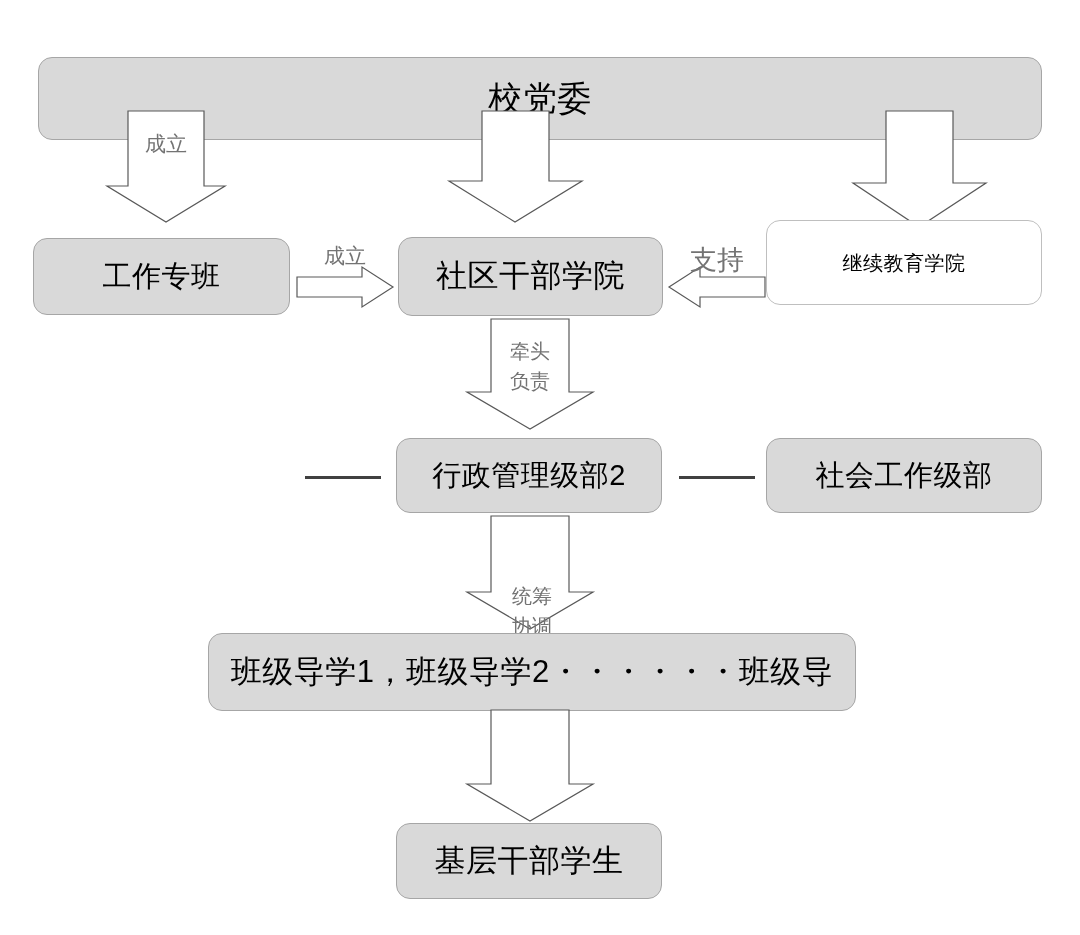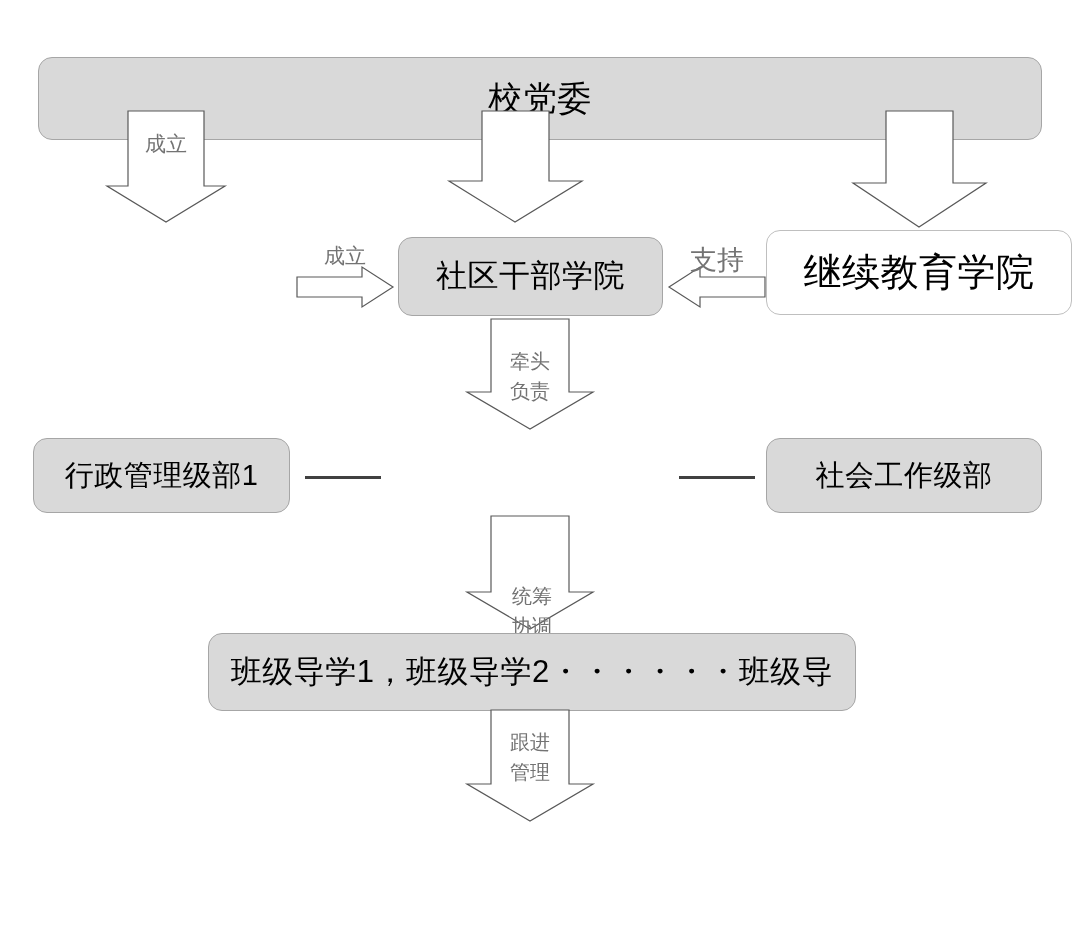--- a/index.html
+++ b/index.html
@@ -85,20 +85,23 @@
       <path class="arrow-path" d="M 34 1 L 101 1 L 101 71 L 134 71 L 67 112 L 1 71 L 34 71 Z"></path>
     </svg>
   </div>
 
   <div class="blockarrow" style="left:852px; top:110px; width:135px; height:118px;">
     <svg width="135" height="118" viewBox="0 0 135 118">
       <path class="arrow-path" d="M 34 1 L 101 1 L 101 73 L 134 73 L 67 117 L 1 73 L 34 73 Z"></path>
     </svg>
   </div>
 
+  <div class="node" style="left:33px; top:238px; width:257px; height:77px; font-size:29px;">
+    <span>工作专班</span>
+  </div>
 
   <div class="blockarrow" style="left:296px; top:266px; width:98px; height:42px;">
     <svg width="98" height="42" viewBox="0 0 98 42">
       <path class="arrow-path" d="M 1 11 L 66 11 L 66 1 L 97 21 L 66 41 L 66 31 L 1 31 Z"></path>
     </svg>
   </div>
   <div class="arrow-label" style="left:296px; top:240px; width:98px; font-size:21px;">
     <span>成立</span>
   </div>
 
@@ -108,40 +111,40 @@
 
   <div class="blockarrow" style="left:668px; top:266px; width:98px; height:42px;">
     <svg width="98" height="42" viewBox="0 0 98 42">
       <path class="arrow-path" d="M 97 11 L 32 11 L 32 1 L 1 21 L 32 41 L 32 31 L 97 31 Z"></path>
     </svg>
   </div>
   <div class="arrow-label" style="left:668px; top:240px; width:98px; font-size:27px;">
     <span>支持</span>
   </div>
 
-  <div class="node white" style="left:766px; top:230px; width:306px; height:85px; font-size:38px;">
+  <div class="node white" style="left:766px; top:220px; width:276px; height:85px; font-size:20px;">
     <span>继续教育学院</span>
   </div>
 
   <div class="blockarrow" style="left:466px; top:318px; width:128px; height:112px;">
     <svg width="128" height="112" viewBox="0 0 128 112">
       <path class="arrow-path" d="M 25 1 L 103 1 L 103 74 L 127 74 L 64 111 L 1 74 L 25 74 Z"></path>
     </svg>
   </div>
-  <div class="arrow-label" style="left:466px; top:336px; width:128px; font-size:20px;margin-top:10px;">
+  <div class="arrow-label" style="left:466px; top:336px; width:128px; font-size:20px;">
     <span>牵头</span><br>
     <span>负责</span>
   </div>
 
-  <div class="node" style="left:33px; top:438px; width:257px; height:75px; font-size:29px;">
-    <span>行政管理级部1</span>
-  </div>
 
   <div class="connector" style="left:305px; top:476px; width:76px;"></div>
 
+  <div class="node" style="left:396px; top:438px; width:266px; height:75px; font-size:29px;">
+    <span>行政管理级部2</span>
+  </div>
 
   <div class="connector" style="left:679px; top:476px; width:76px;"></div>
 
   <div class="node" style="left:766px; top:438px; width:276px; height:75px; font-size:29px;text-align:center;">
     <span>社会工作级部</span>
   </div>
 
   <div class="blockarrow" style="left:466px; top:515px; width:128px; height:115px;">
     <svg width="128" height="115" viewBox="0 0 128 115">
       <path class="arrow-path" d="M 25 1 L 103 1 L 103 77 L 127 77 L 64 114 L 1 77 L 25 77 Z"></path>
@@ -154,19 +157,18 @@
 
   <div class="node" style="left:208px; top:633px; width:648px; height:78px; font-size:31px;justify-content:center;">
     <span>班级导学1，班级导学2・・・・・・班级导</span>
   </div>
 
   <div class="blockarrow" style="left:466px; top:709px; width:128px; height:113px;">
     <svg width="128" height="113" viewBox="0 0 128 113">
       <path class="arrow-path" d="M 25 1 L 103 1 L 103 75 L 127 75 L 64 112 L 1 75 L 25 75 Z"></path>
     </svg>
   </div>
-  <div class="arrow-label" style="left:466px; top:727px; width:128px; font-size:20px;">
-    <span>跟进</span><br>
-    <span>管理</span>
+
+  <div class="node" style="left:396px; top:823px; width:266px; height:76px; font-size:31px;">
+    <span>基层干部学生</span>
   </div>
-
 
 </div>
 
 </body></html>

